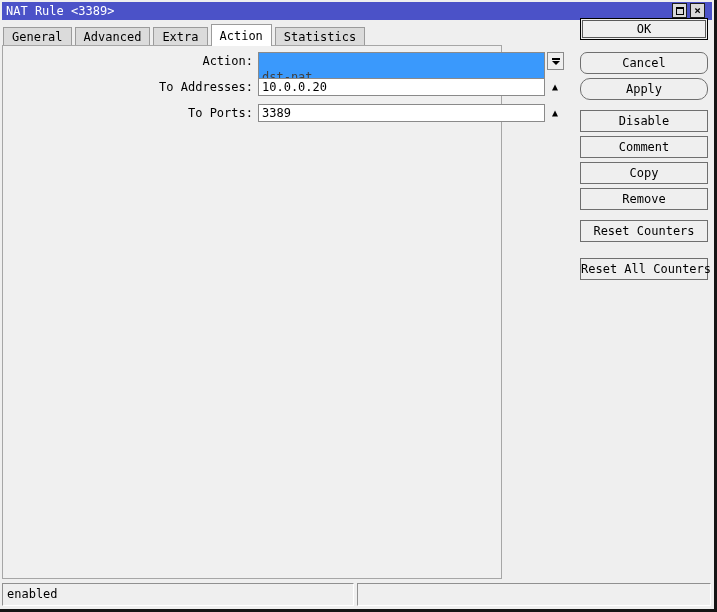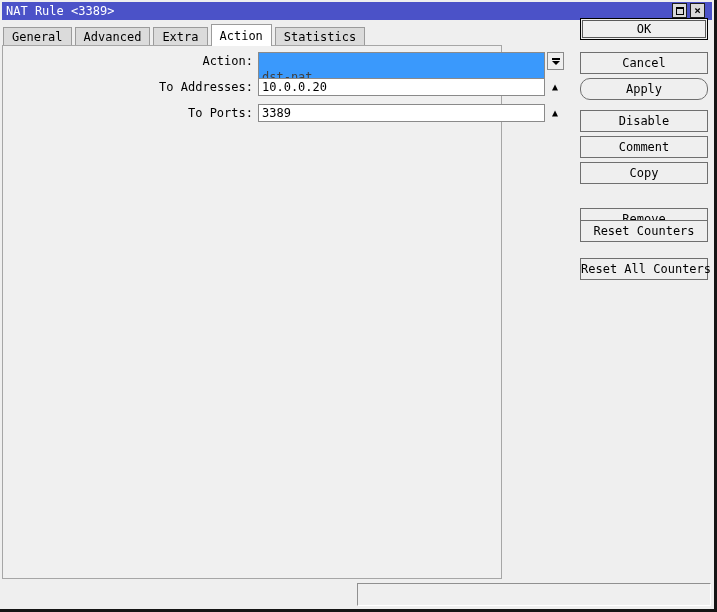--- a/index.html
+++ b/index.html
@@ -126,24 +126,25 @@
 
     <div class="row" style="top:58px; width:100%;">
       <span class="field-label">To Ports:</span>
       <input class="textfield" type="text" value="3389" style="">
       <span class="spin-up">▲</span>
     </div>
 
   </div>
 
   <button class="side-btn default" style="top:18px;">OK</button>
-  <button class="side-btn" style="top:52px;">Cancel</button>
+  <button class="side-btn" style="top:52px;border-radius:7px;">Cancel</button>
   <button class="side-btn" style="top:78px;border-radius:10px;">Apply</button>
   <button class="side-btn" style="top:110px;">Disable</button>
   <button class="side-btn" style="top:136px;">Comment</button>
   <button class="side-btn" style="top:162px;">Copy</button>
-  <button class="side-btn" style="top:188px;margin-top:20px;">Remove</button>
+  <button class="side-btn" style="top:188px;">Remove</button>
   <button class="side-btn" style="top:220px;">Reset Counters</button>
   <button class="side-btn" style="top:258px;">Reset All Counters</button>
 
+  <div class="status-panel status-left">enabled</div>
   <div class="status-panel status-right"></div>
 
 </div>
 
 </body></html>

